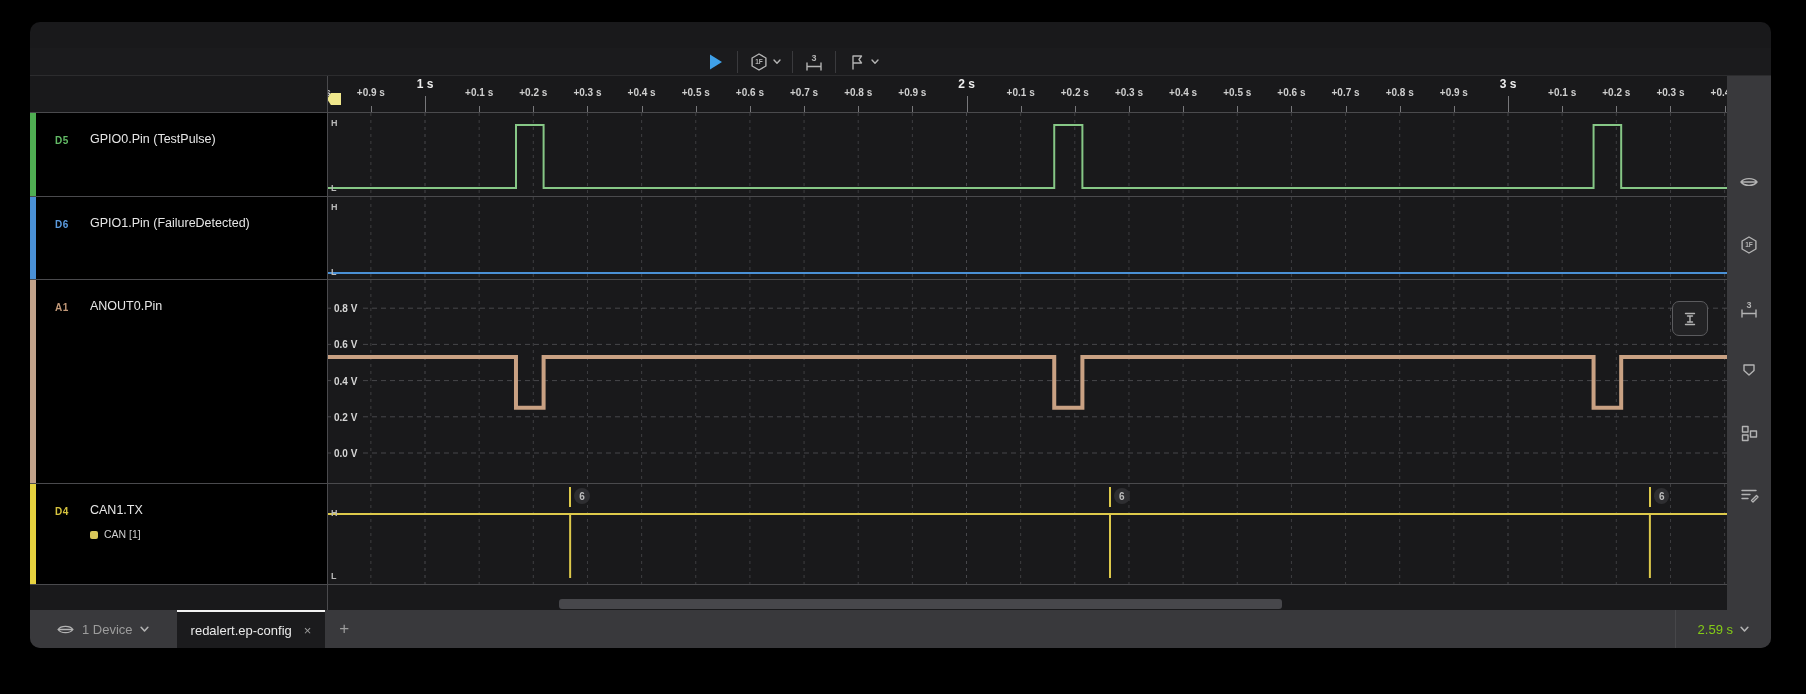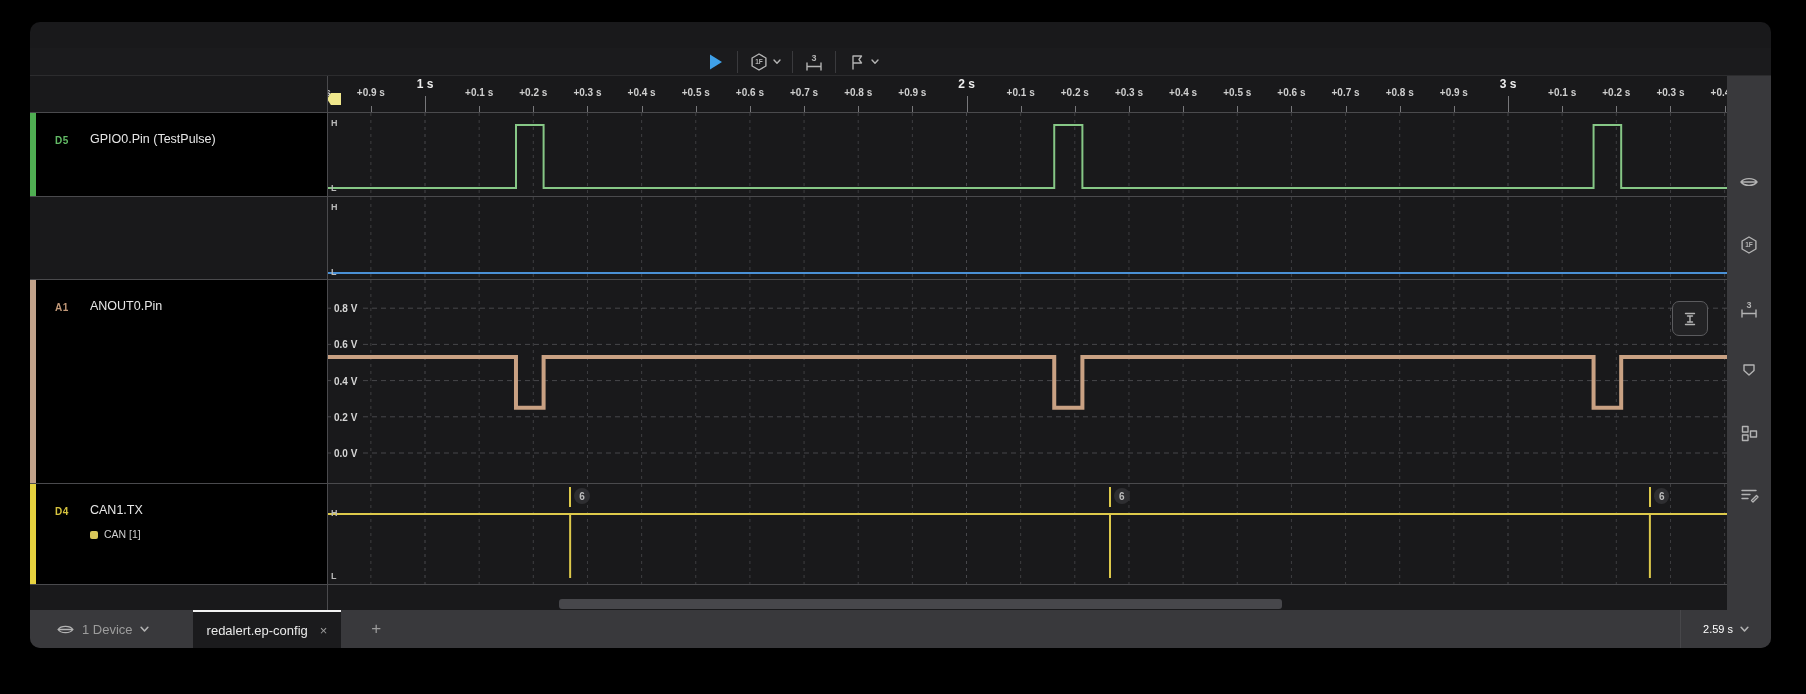--- a/index.html
+++ b/index.html
@@ -48,31 +48,31 @@
   .scalebtn{position:absolute;z-index:8;width:36px;height:35px;border:1px solid #5b5b5e;
             border-radius:7px;background:#232325;box-sizing:border-box;display:flex;
             align-items:center;justify-content:center;cursor:pointer;}
   
   .emptystrip{position:absolute;left:0;top:562px;width:1741px;height:14px;background:#19191b;border-top:1px solid #4a4a4d;box-sizing:border-box;}
   .scrollrow{position:absolute;left:0;top:576px;width:1741px;height:12px;background:#19191b;}
   .scrollthumb{position:absolute;left:529px;top:1px;width:723px;height:10px;background:#47474b;border-radius:3px;}
   .sidebar{position:absolute;right:0;top:54px;width:44px;height:534px;background:#39393c;z-index:40;}
   .sideicon{position:absolute;left:12px;width:20px;height:20px;cursor:pointer;}
   .bottombar{position:absolute;left:0;top:588px;width:1741px;height:38px;background:#39393c;z-index:45;
-             display:flex;align-items:center;gap:16px;}
+             display:flex;align-items:center;}
   .devicebtn{display:flex;align-items:center;gap:7px;margin-left:26px;color:#9c9c9c;
              font-size:13px;cursor:pointer;}
   .tab{display:flex;align-items:center;height:38px;margin-left:28px;padding:0 14px;
        background:#1b1b1d;border-top:2px solid #f2f2f2;box-sizing:border-box;cursor:pointer;}
   .tab .tabname{color:#eaeaea;font-size:13px;}
   .tab .tabclose{color:#9c9c9c;font-size:13px;margin-left:12px;cursor:pointer;}
   .newtab{color:#9c9c9c;font-size:17px;margin-left:14px;cursor:pointer;}
   .rightgroup{position:absolute;right:0;top:0;height:38px;display:flex;align-items:center;}
   .bardiv{width:1px;height:38px;background:#47474a;}
-  .timescale{display:flex;align-items:center;gap:7px;color:#ffffff;font-size:11px;
+  .timescale{display:flex;align-items:center;gap:7px;color:#84cc16;font-size:13px;
              padding:0 22px;cursor:pointer;}
 </style>
 </head>
 <body>
 
 <div id="screen">
  <div id="window">
 
 
   <div class="toolbar">
@@ -286,20 +286,25 @@
               <line x1="1018.5615000000001" y1="0" x2="1018.5615000000001" y2="83" stroke="#3e3e41" stroke-width="1" stroke-dasharray="3 4"></line>
               <line x1="1072.7115" y1="0" x2="1072.7115" y2="83" stroke="#3e3e41" stroke-width="1" stroke-dasharray="3 4"></line>
               <line x1="1126.8615" y1="0" x2="1126.8615" y2="83" stroke="#3e3e41" stroke-width="1" stroke-dasharray="3 4"></line>
               <line x1="1181.0115" y1="0" x2="1181.0115" y2="83" stroke="#48484c" stroke-width="1" stroke-dasharray="3 4"></line>
               <line x1="1235.1615000000002" y1="0" x2="1235.1615000000002" y2="83" stroke="#3e3e41" stroke-width="1" stroke-dasharray="3 4"></line>
               <line x1="1289.3115" y1="0" x2="1289.3115" y2="83" stroke="#3e3e41" stroke-width="1" stroke-dasharray="3 4"></line>
               <line x1="1343.4615" y1="0" x2="1343.4615" y2="83" stroke="#3e3e41" stroke-width="1" stroke-dasharray="3 4"></line>
               <line x1="1397.6115" y1="0" x2="1397.6115" y2="83" stroke="#3e3e41" stroke-width="1" stroke-dasharray="3 4"></line>
               <path d="M0 76 H1400" fill="none" stroke="#4a90d5" stroke-width="2"></path>
             </svg></div>
+      <div class="chlabel">
+        <span class="stripe" style="background: rgb(74, 144, 213);"></span>
+        <span class="chid" style="color: rgb(92, 156, 224);">D6</span>
+        <span class="chname">GPIO1.Pin (FailureDetected)</span>
+      </div>
     <span class="hl" style="top: 5px;">H</span>
           <span class="hl" style="top: 70px;">L</span>
         </div>
 
     <div class="chrow" id="row-A1" style="height:204px">
       <div class="chwave" id="wave-A1"><svg width="1400" height="204" viewBox="0 0 1400 204">
               <line x1="43.86150000000004" y1="0" x2="43.86150000000004" y2="204" stroke="#3e3e41" stroke-width="1" stroke-dasharray="3 4"></line>
               <line x1="98.01150000000003" y1="0" x2="98.01150000000003" y2="204" stroke="#48484c" stroke-width="1" stroke-dasharray="3 4"></line>
               <line x1="152.16150000000007" y1="0" x2="152.16150000000007" y2="204" stroke="#3e3e41" stroke-width="1" stroke-dasharray="3 4"></line>
               <line x1="206.3115" y1="0" x2="206.3115" y2="204" stroke="#3e3e41" stroke-width="1" stroke-dasharray="3 4"></line>

